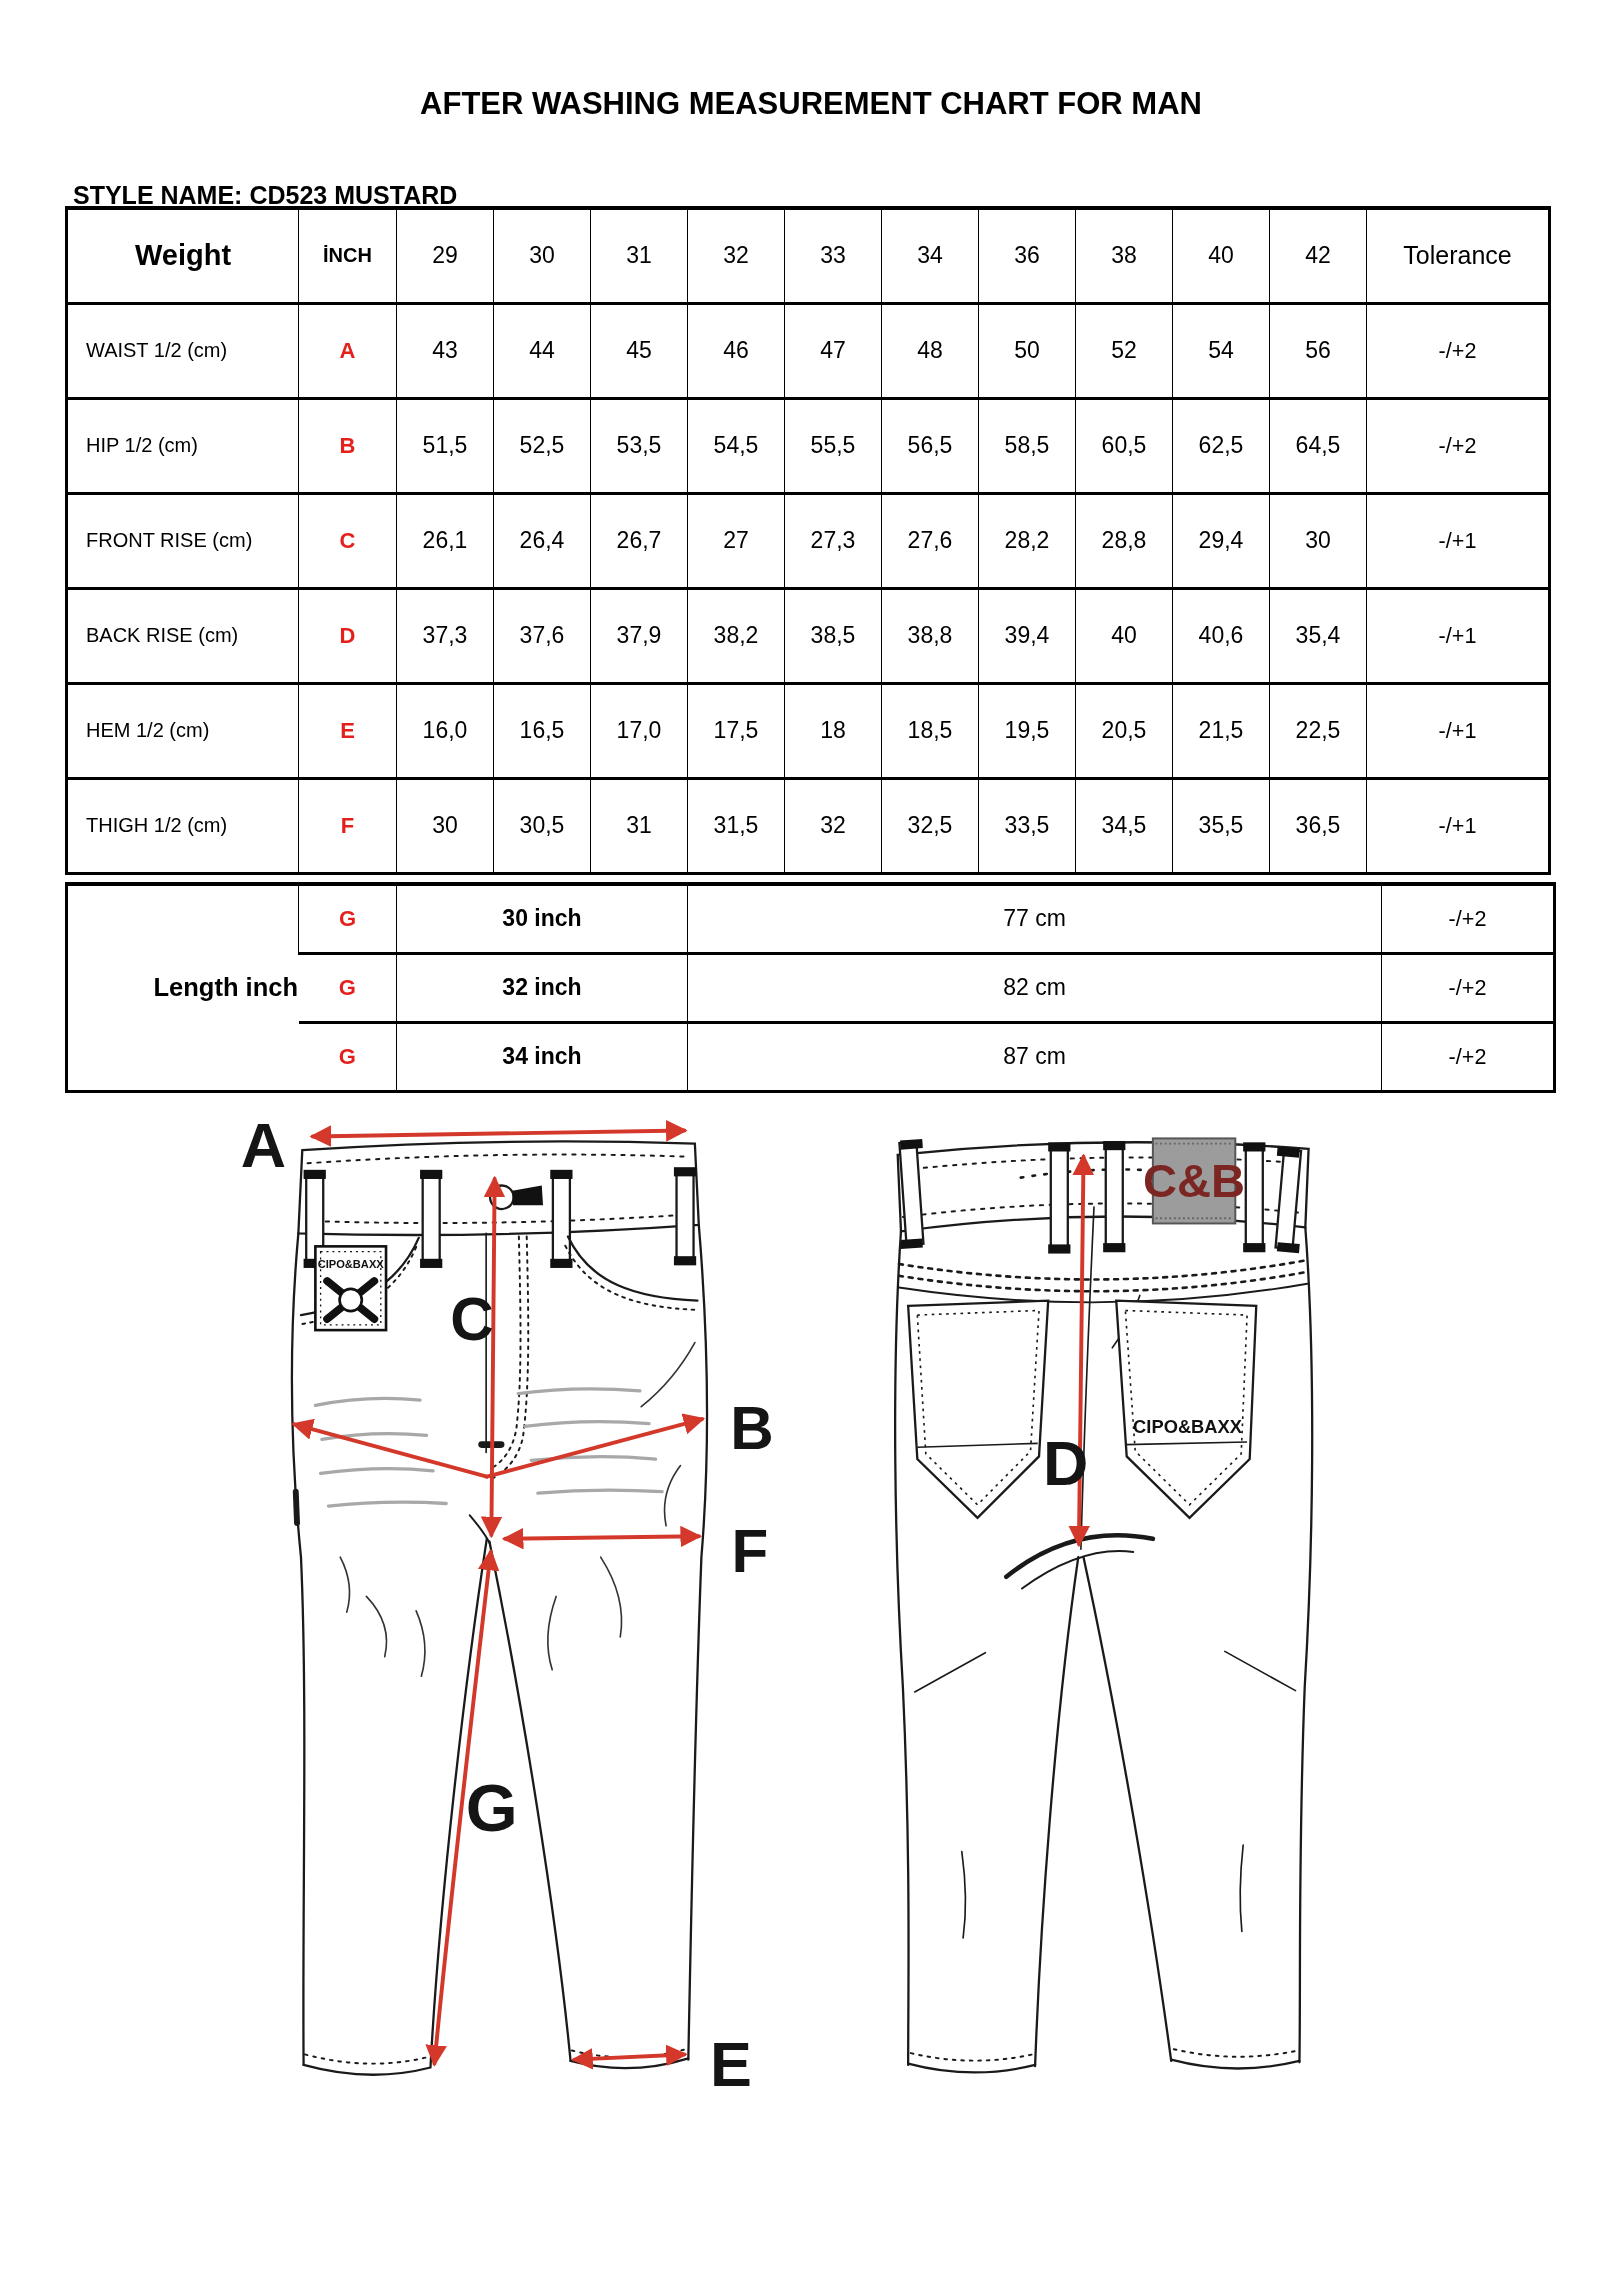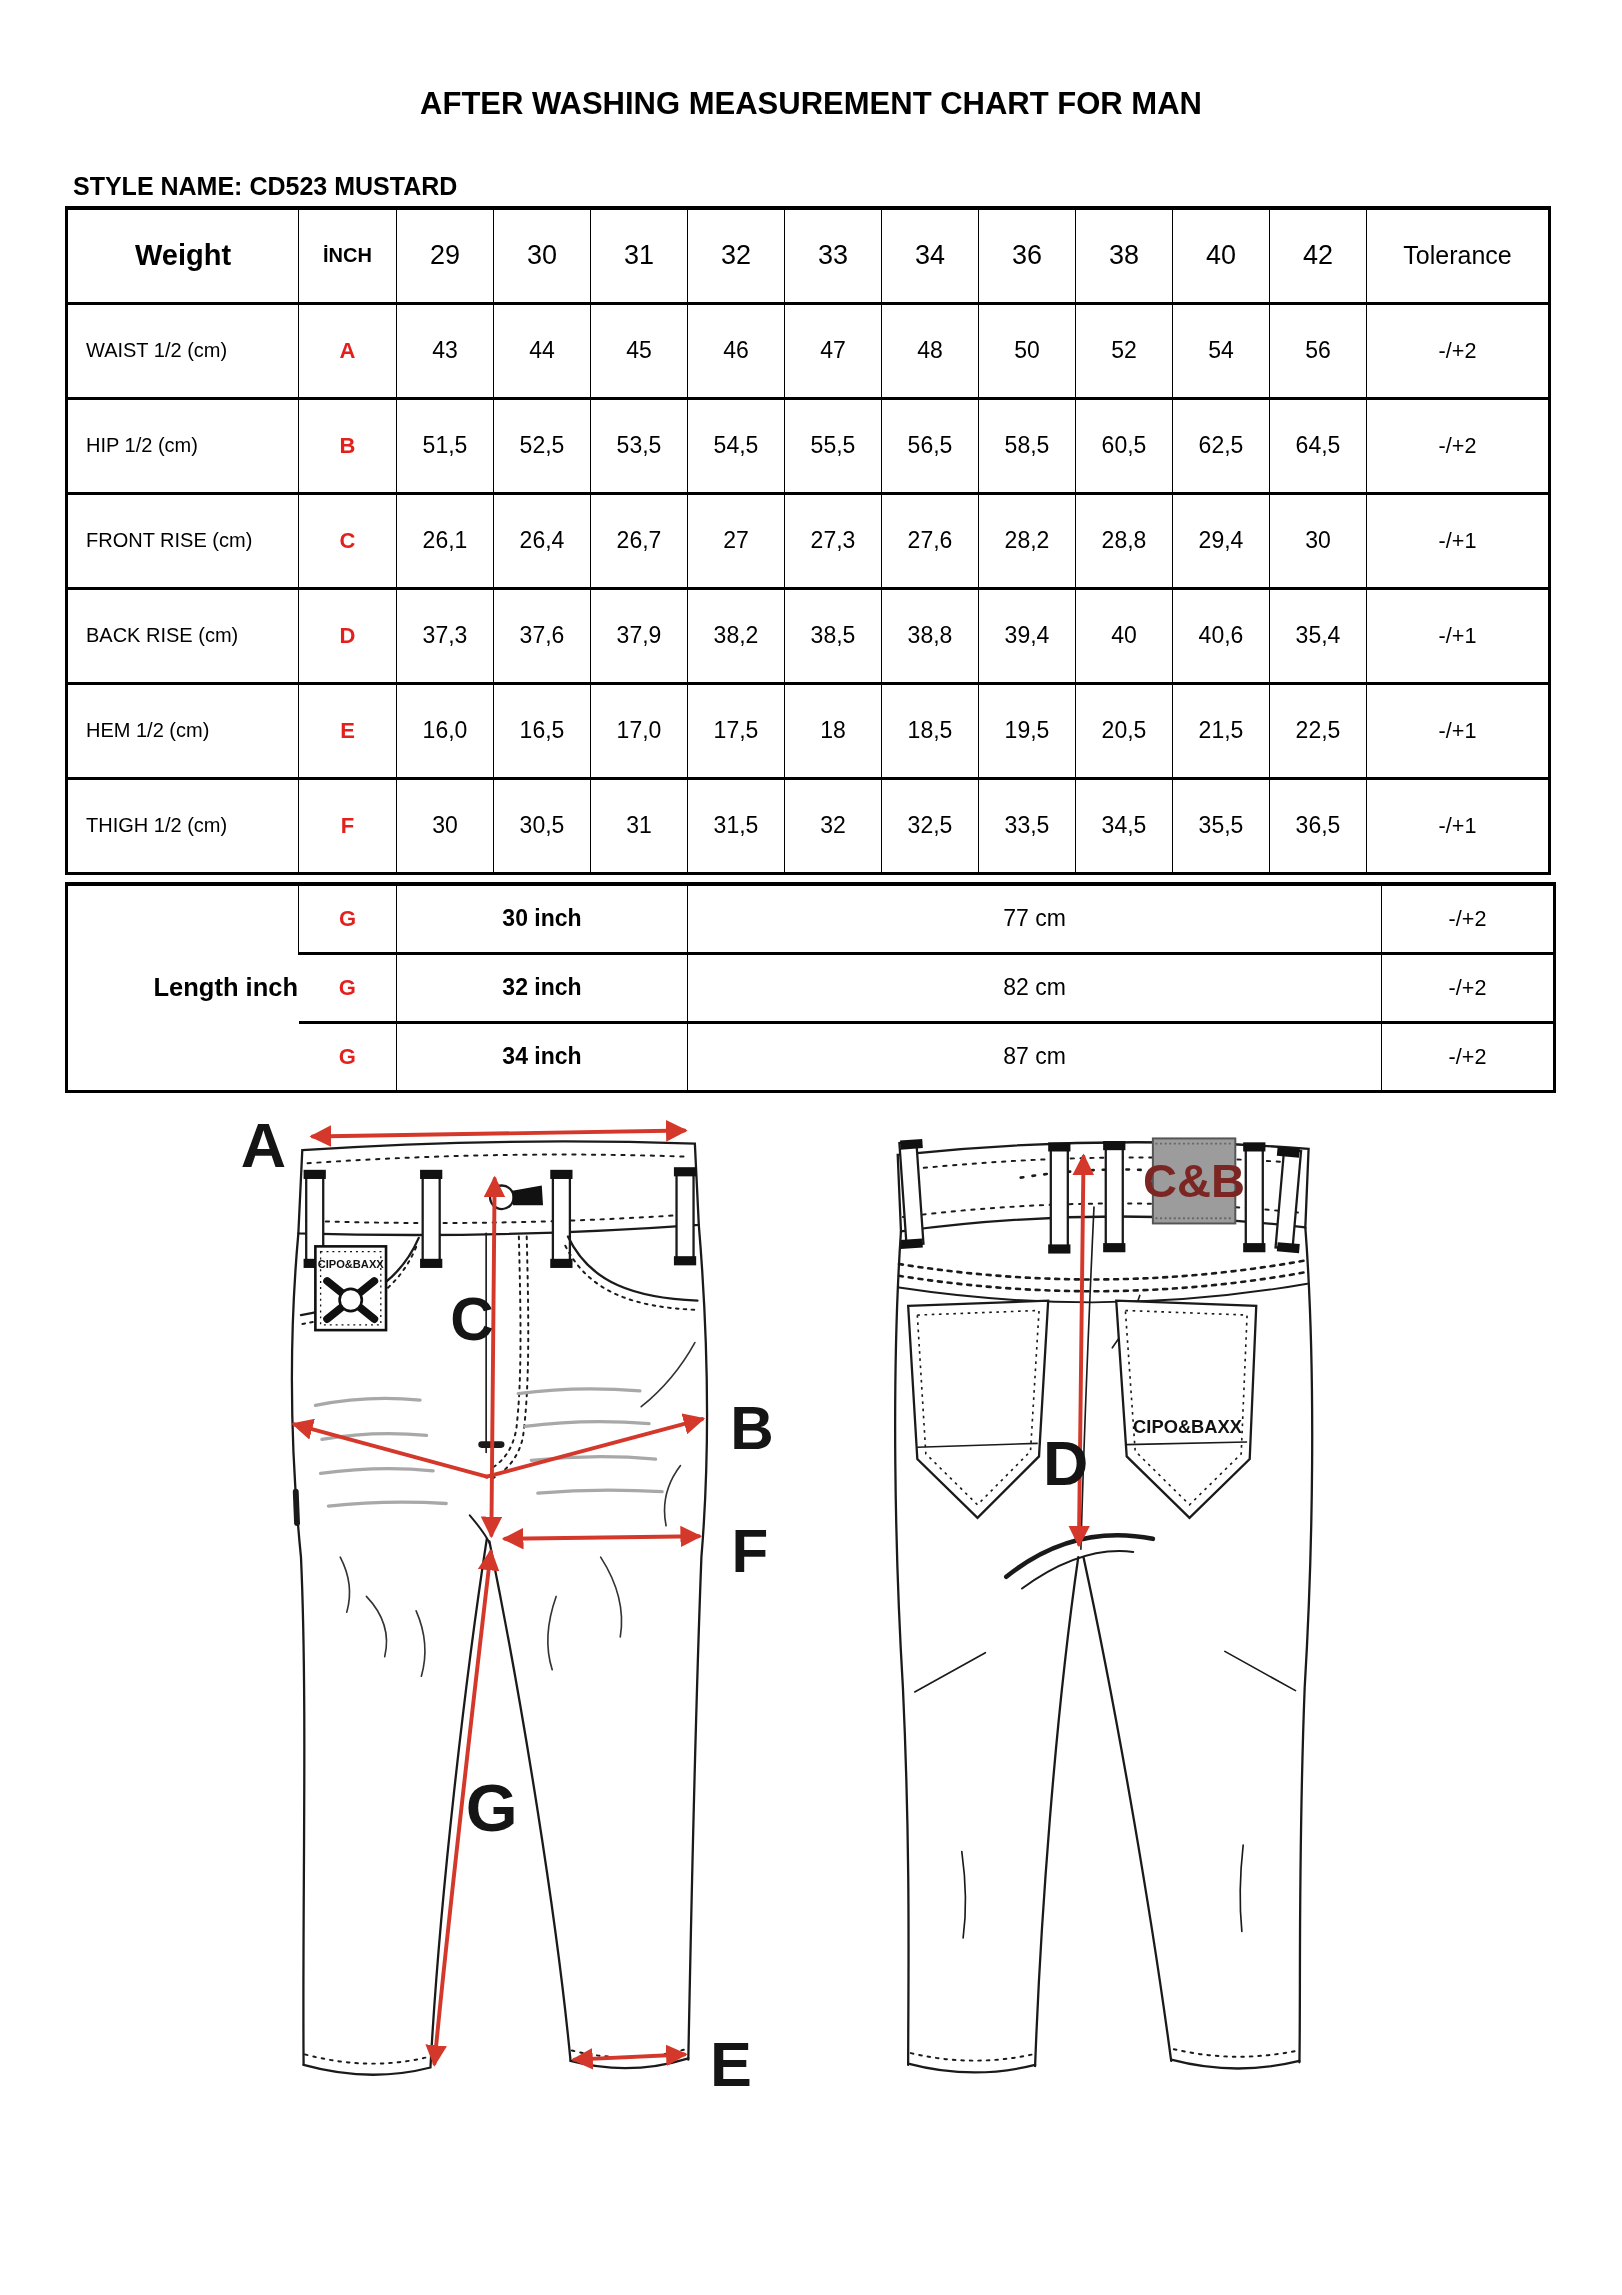--- a/index.html
+++ b/index.html
@@ -5,35 +5,35 @@
   html,body { margin:0; padding:0; background:#ffffff; }
   .page {
     position:relative; width:1622px; height:2295px; background:#ffffff;
     font-family:"Liberation Sans", sans-serif; color:#000;border-radius:27px;
   }
   .title {
     position:absolute; top:86px; left:0; right:0; text-align:center;
     font-size:31px; font-weight:bold; letter-spacing:0px;
   }
   .stylename {
-    position:absolute; top:172px; left:73px;
+    position:absolute; top:181px; left:73px;
     font-size:25px; font-weight:bold;
   }
   table.meas { position:absolute; left:65px; border-collapse:collapse; table-layout:fixed; background:#fff; }
   table.meas td, table.meas th {
     border-left:1.3px solid #000; border-bottom:3.9px solid #000;
     text-align:center; vertical-align:middle; padding:0;
     font-weight:normal; overflow:hidden;
   }
   table.meas td:first-child, table.meas th:first-child { border-left:none; }
   #table1 { top:206px; width:1283px; border:3.3px solid #000; border-top-width:4.6px; }
   #table2 { top:882px; width:1489px; border:3.3px solid #000; border-top-width:4.6px; }
   #table1 th.c-weight { font-size:29px; font-weight:bold; }
   #table1 th.c-inch   { font-size:20px; font-weight:bold; }
-  #table1 th.c-size   { font-size:27px; }
+  #table1 th.c-size   { font-size:23px; }
   #table1 th.c-tol    { font-size:25px;margin-left:39px; }
   #table1 td.row-label{ font-size:20px; text-align:left; padding-left:18px; }
   #table1 td.letter   { font-size:22px; font-weight:bold; color:#e3201b; }
   #table1 td.val      { font-size:23px; }
   #table1 td.tol      { font-size:21.6px; }
   #table1 tr.h  { height:95px; }
   #table1 tr.r  { height:95px; }
   #table2 tr    { height:69px; }
   #table2 td.len-head { font-size:25.5px; font-weight:bold;text-align:right; }
   #table2 td.letter   { font-size:22px; font-weight:bold; color:#e3201b; }

